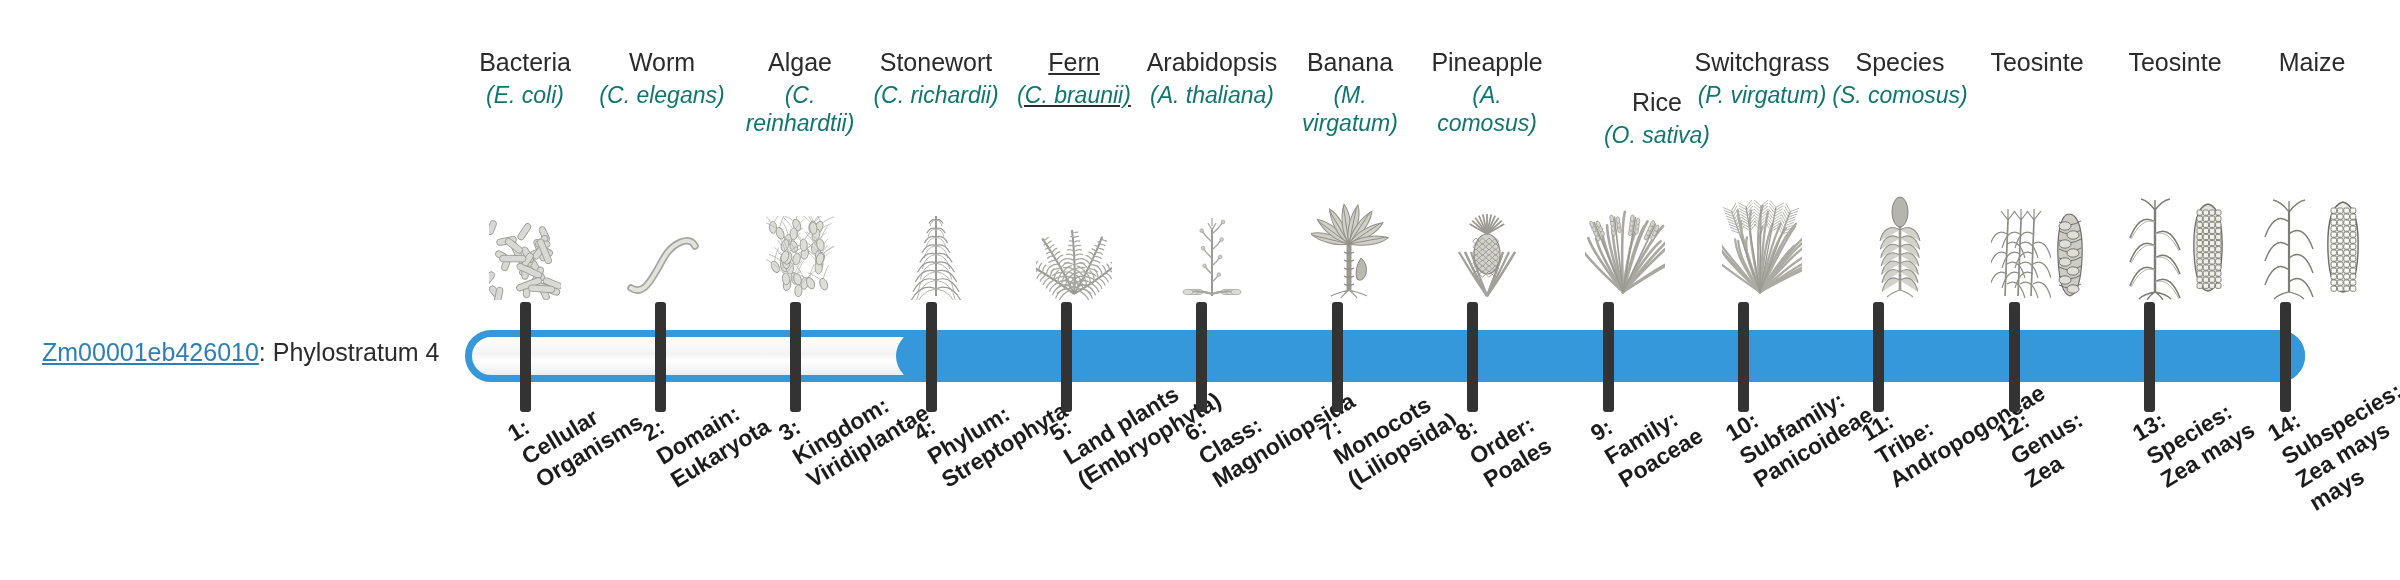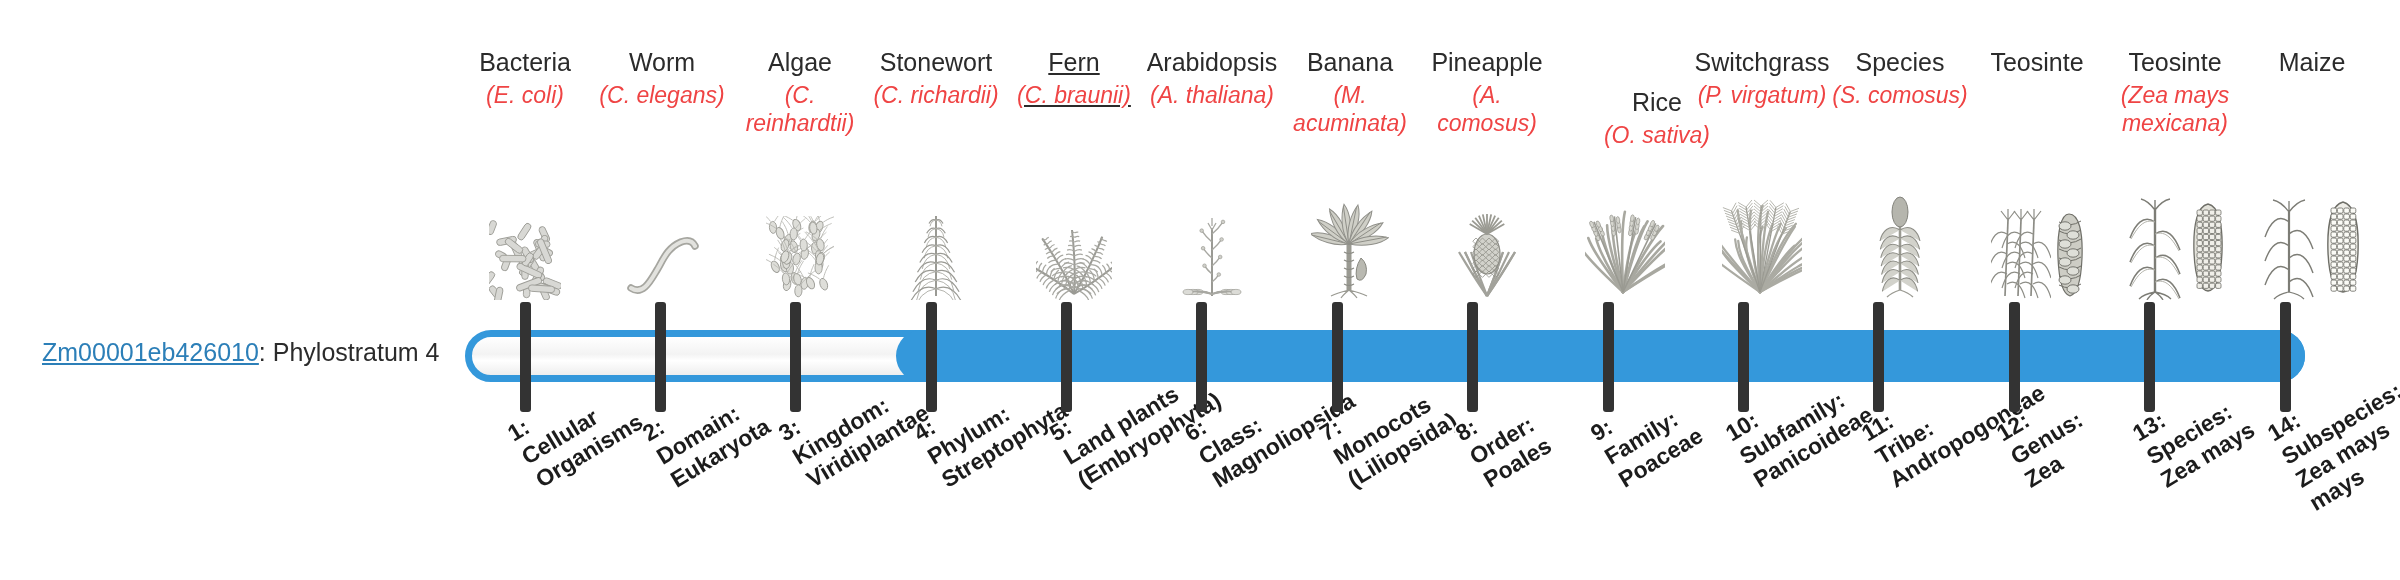--- a/index.html
+++ b/index.html
@@ -26,21 +26,21 @@
   
   .species-col{
     position:absolute;top:48px;
     text-align:center;
   }
   .sp-common{
     font-size:25px;line-height:28px;color:#2b2b2b;
     white-space:normal;
   }
   .sp-latin{
-    font-size:23px;line-height:28px;font-style:italic;color:#ef4444;
+    font-size:23px;line-height:28px;font-style:italic;color:#0f766e;
     margin-top:5px;
   }
 
   
   .organism{
     position:absolute;
     display:flex;align-items:flex-end;justify-content:center;
     gap:4px;
   }
   .organism svg{display:block;}
@@ -633,21 +633,21 @@
           <path d="M34 86 q8.4 -4 14 -2" stroke="#a8a8a2" stroke-width="1.6" fill="none"></path>
           <ellipse cx="48" cy="84" rx="5" ry="2.6" fill="#dcdcd7" stroke="#9d9d97" stroke-width="0.7"></ellipse>
           <path d="M34 86 q11.4 -4 19 -2" stroke="#a8a8a2" stroke-width="1.6" fill="none"></path>
           <ellipse cx="53" cy="84" rx="5" ry="2.6" fill="#dcdcd7" stroke="#9d9d97" stroke-width="0.7"></ellipse>
           <path d="M34 86 q14.399999999999999 -4 24 -2" stroke="#a8a8a2" stroke-width="1.6" fill="none"></path>
           <ellipse cx="58" cy="84" rx="5" ry="2.6" fill="#dcdcd7" stroke="#9d9d97" stroke-width="0.7"></ellipse>
         </svg>
       </div>
       <div class="species-col" style="left: 1291px; width: 118px; text-align: center;">
         <div class="sp-common">Banana</div>
-        <div class="sp-latin">(M. acuminata)</div>
+        <div class="sp-latin">(M. virgatum)</div>
       </div>
       <div class="organism" style="left: 1280px; width: 140px; top: 190px; height: 110px;">
         <svg width="78" height="100" viewBox="0 0 78 100">
           <path d="M38 90 L38 42" stroke="#9a9a92" stroke-width="5"></path>
           <path d="M33 52 q5 3 10 0" stroke="#8d8d86" stroke-width="1.1" fill="none"></path>
           <path d="M33 60 q5 3 10 0" stroke="#8d8d86" stroke-width="1.1" fill="none"></path>
           <path d="M33 68 q5 3 10 0" stroke="#8d8d86" stroke-width="1.1" fill="none"></path>
           <path d="M33 76 q5 3 10 0" stroke="#8d8d86" stroke-width="1.1" fill="none"></path>
           <path d="M33 84 q5 3 10 0" stroke="#8d8d86" stroke-width="1.1" fill="none"></path>
           <g transform="translate(38,44) rotate(-78)">
@@ -1083,21 +1083,20 @@
               <path d="M2 70 q11 6 22 -1" stroke="#6f6f68" stroke-width="1" fill="none"></path>
               <ellipse cx="8" cy="74" rx="6" ry="4.2" fill="#dedfd8" stroke="#6f6f68" stroke-width="0.95"></ellipse>
               <path d="M2 79 q11 6 22 -1" stroke="#6f6f68" stroke-width="1" fill="none"></path>
               <ellipse cx="16" cy="83" rx="6" ry="4.2" fill="#dedfd8" stroke="#6f6f68" stroke-width="0.95"></ellipse>
             </g>
           </svg>
         </div>
       </div>
       <div class="species-col" style="left: 2107.5px; width: 135px;">
         <div class="sp-common">Teosinte</div>
-        <div class="sp-latin">(Zea mays mexicana)</div>
       </div>
       <div class="organism" style="left: 2105px; width: 140px; top: 190px; height: 110px;">
         <div style="display:flex;align-items:flex-end;gap:5px">
           <svg width="62" height="102" viewBox="0 0 62 102">
             <path d="M30 94 L30 12" stroke="#7d7d76" stroke-width="2.4"></path>
             <path d="M30 12 C24 4 20 2 16 1 M30 12 C36 4 40 2 45 1 M30 12 L30 2" stroke="#7d7d76" stroke-width="1.4" fill="none"></path>
             <path d="M30 24 C18 16 10 27 5 40" fill="none" stroke="#7d7d76" stroke-width="1.5"></path>
             <path d="M30 24 C19 20 12 30 6 41" fill="none" stroke="#b2b2aa" stroke-width="1"></path>
             <path d="M30 36 C42 28 50 39 55 52" fill="none" stroke="#7d7d76" stroke-width="1.5"></path>
             <path d="M30 36 C41 32 48 42 54 53" fill="none" stroke="#b2b2aa" stroke-width="1"></path>

